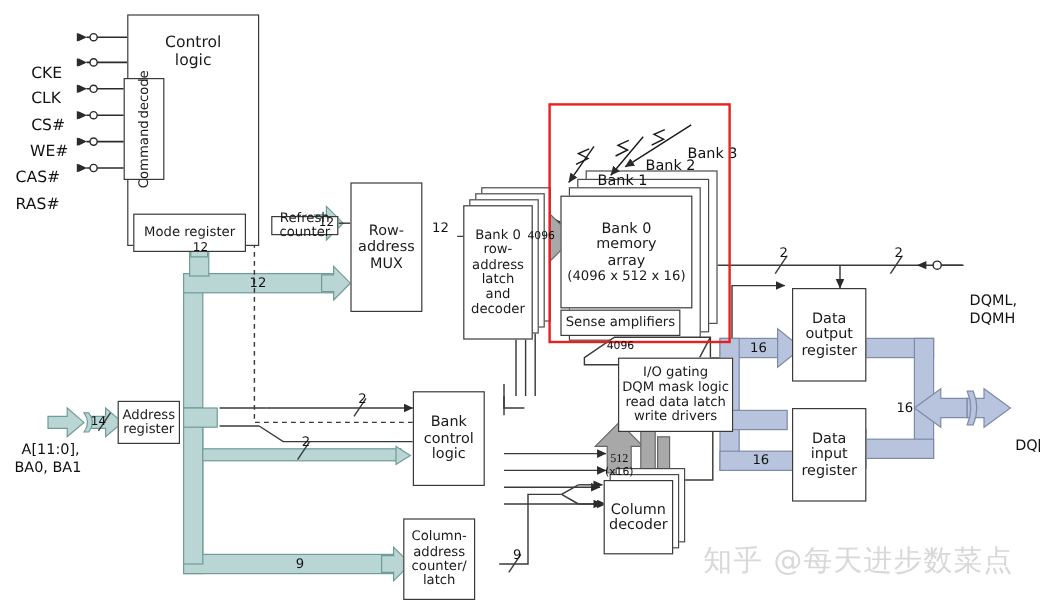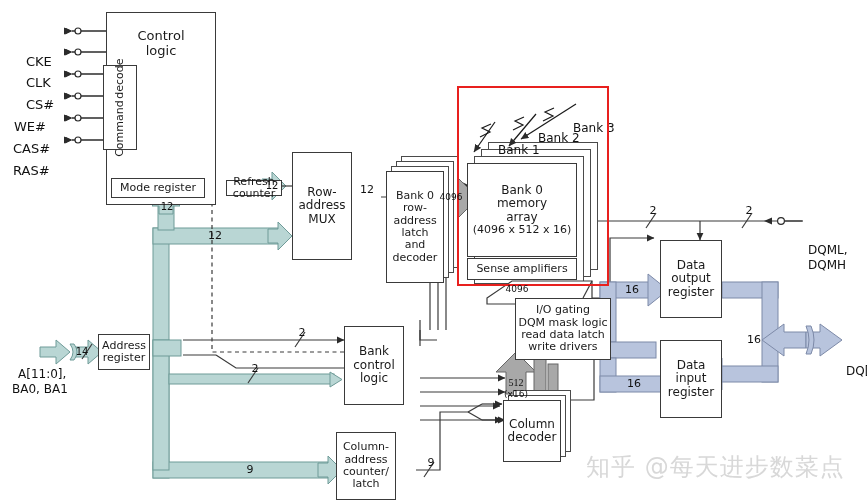--- a/index.html
+++ b/index.html
@@ -273,21 +273,21 @@
     </div>
   </div>
 
   <div class="box f11" style="left:103px; top:65px; width:34px; height:85px;">
     <div class="vert" style="display:flex; gap:1px;">
       <span>Command</span>
       <span>decode</span>
     </div>
   </div>
 
-  <div class="box f11" style="left:111px; top:178px; width:94px; height:20px;">
+  <div class="box f11" style="left:111px; top:178px; width:94px; height:32px;">
     <span>Mode register</span>
   </div>
 
   <div class="box f11" style="left:226px; top:180px; width:56px; height:16px;justify-content:center;">
     <div>
       <div>Refresh</div>
       <div>counter</div>
     </div>
   </div>
 
@@ -312,21 +312,21 @@
 
   <div class="box f12" style="left:467px; top:163px; width:110px; height:94px;">
     <div>
       <div>Bank 0</div>
       <div>memory</div>
       <div>array</div>
       <div class="f11">(4096 x 512 x 16)</div>
     </div>
   </div>
 
-  <div class="box f11" style="left:467px; top:258px; width:110px; height:22px;">
+  <div class="box f11" style="left:467px; top:258px; width:100px; height:22px;">
     <span>Sense amplifiers</span>
   </div>
 
   <svg class="layer" viewBox="0 0 867 503" style="z-index:5;">
     <path d="M487,298 L512,281 L592,281 L592,304 L487,304 Z" fill="#ffffff" stroke="#3a3a3a" stroke-width="1.2"></path>
     <path d="M583,298 L592,281" stroke="#3a3a3a" stroke-width="1.2" fill="none"></path>
   </svg>
   <div class="box f11" style="left:515px; top:298px; width:96px; height:62px;">
     <div>
       <div>I/O gating</div>
@@ -393,21 +393,21 @@
 
       <path d="M480,137 L490,132 L482,128 L491,124"></path>
       <path d="M513,130 L523,125 L515,121 L524,117"></path>
       <path d="M543,121 L553,116 L545,112 L554,108"></path>
     </g>
   </svg>
 
   <div class="lbl f13" style="left:26px; top:23px;">CKE</div>
   <div class="lbl f13" style="left:26px; top:44px;">CLK</div>
   <div class="lbl f13" style="left:26px; top:66px;">CS#</div>
-  <div class="lbl f13" style="left:14px; top:88px;">WE#</div>
+  <div class="lbl f13" style="left:25px; top:88px;">WE#</div>
   <div class="lbl f13" style="left:13px; top:110px;">CAS#</div>
   <div class="lbl f13" style="left:13px; top:132px;">RAS#</div>
 
   <div class="lbl f12" style="left:18px; top:336px;">A[11:0],</div>
   <div class="lbl f12" style="left:12px; top:351px;">BA0, BA1</div>
 
   <div class="lbl f12" style="left:808px; top:212px;">DQML,</div>
   <div class="lbl f12" style="left:808px; top:227px;">DQMH</div>
 
   <div class="lbl f12" style="left:846px; top:333px;">DQ[15:0]</div>

